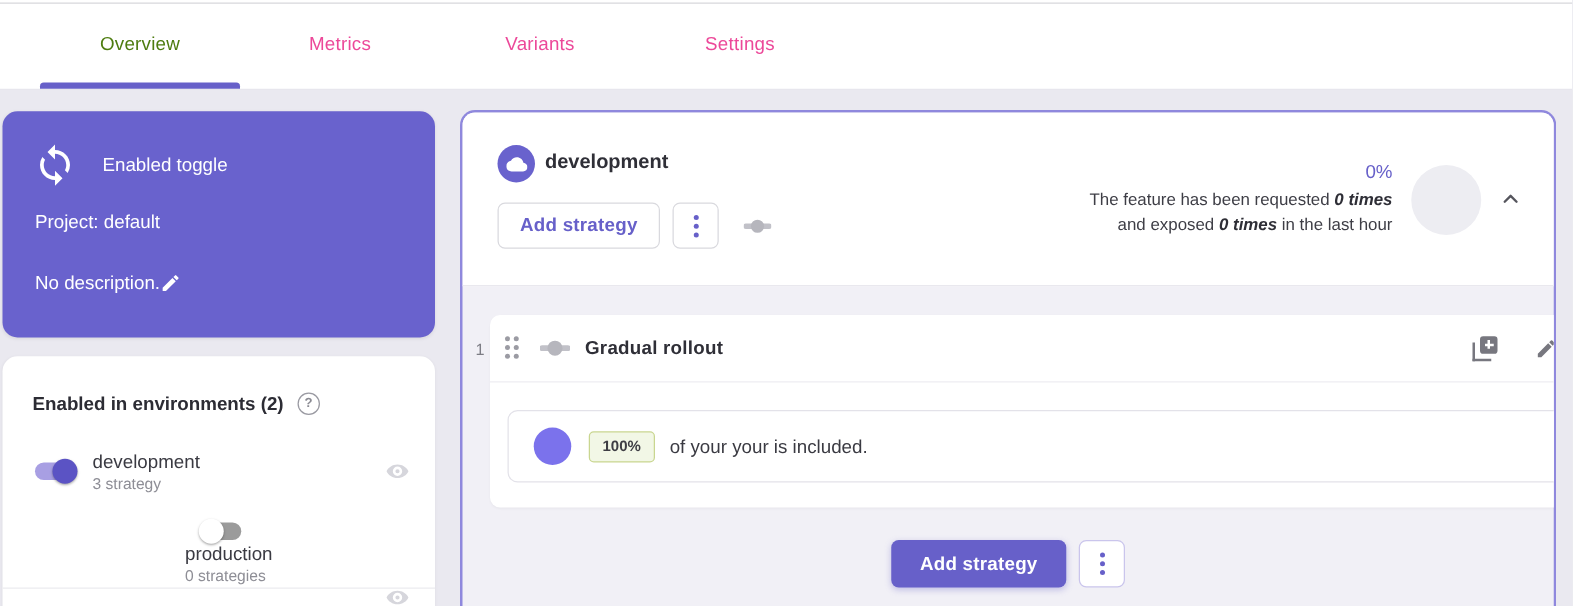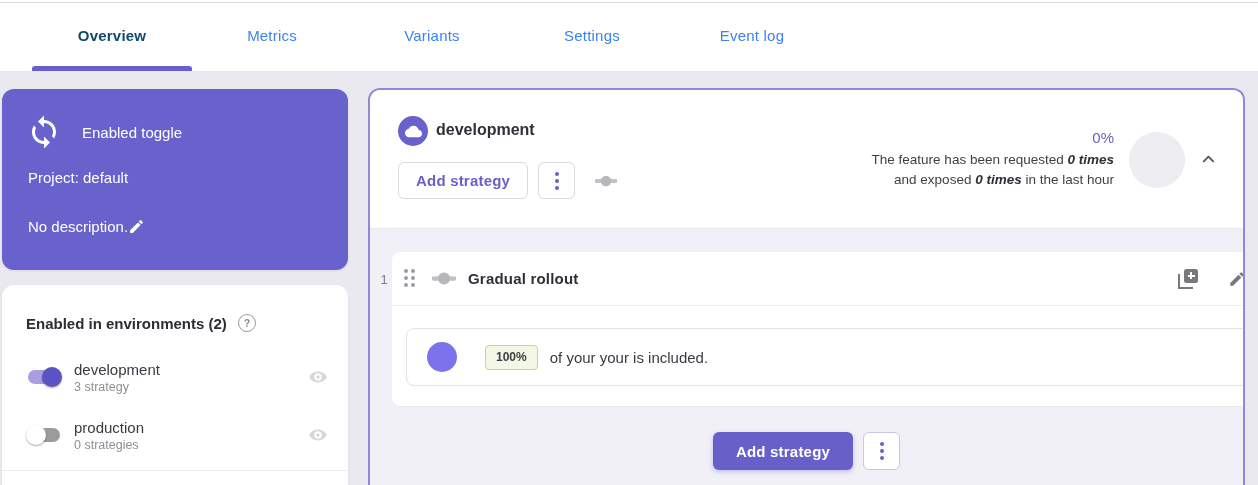--- a/index.html
+++ b/index.html
@@ -6,22 +6,22 @@
   * { box-sizing:border-box; }
   .page { position:relative; width:1258px; height:485px; overflow:hidden;
           font-family:"Liberation Sans", sans-serif; background:#eae9f0; color:#3a3a42; }
 
   
   .tabbar { position:absolute; top:0; left:0; width:100%; height:72px; background:#fff;
             border-bottom:1px solid #e7e6ed; }
   .tabbar::before { content:""; position:absolute; top:2px; left:0; right:0; height:1px; background:#d8d8dc; }
   .tabs { display:flex; height:100%; padding-left:32px; }
   .tab { width:160px; display:flex; align-items:center; justify-content:center;
-         font-size:15px; color:#3b82f6; position:relative; cursor:pointer; letter-spacing:.2px; }
-  .tab.active { font-weight:bold; color:#0c4a6e; }
+         font-size:15px; color:#ec4899; position:relative; cursor:pointer; letter-spacing:.2px; }
+  .tab.active { font-weight:normal; color:#4d7c0f; }
   .tab.active::after { content:""; position:absolute; bottom:0; left:0; width:100%; height:5px;
                        background:#6760c9; border-radius:3px 3px 0 0; }
 
   
   .toggle-card { position:absolute; left:2px; top:89px; width:346px; height:181px;
                  background:#6962cd; border-radius:12px; color:#fff;
                  box-shadow:0 1px 3px rgba(0,0,0,.08); }
   .tc-icon { position:absolute; left:24px; top:25px; width:36px; height:36px; }
   .tc-title { position:absolute; left:80px; top:35px; font-size:15px; }
   .tc-project { position:absolute; left:26px; top:80px; font-size:15px; }
@@ -30,21 +30,21 @@
 
   
   .env-panel { position:absolute; left:2px; top:285px; width:346px; height:215px;
                background:#fff; border-radius:12px; box-shadow:0 1px 3px rgba(0,0,0,.06); }
   .env-title-row { position:absolute; left:24px; top:29px; display:flex; align-items:center; gap:11px; }
   .env-title { font-size:15px; font-weight:bold; color:#2c2c34; }
   .help { width:18px; height:18px; border:1.6px solid #9a9aa2; border-radius:50%; position:relative; cursor:pointer; }
   .help::after { content:"?"; position:absolute; top:50%; left:50%; transform:translate(-50%,-53%);
                  font-size:10.5px; color:#8a8a92; font-weight:bold; }
   .env-row { position:absolute; left:24px; right:20px; height:40px; display:flex; align-items:center; }
-  .env-row.r1 { top:72px; } .env-row.r2 { top:130px; }
+  .env-row.r1 { top:72px; } .env-row.r2 { top:130px;flex-direction:column; }
   .env-labels { margin-left:12px; }
   .env-name { font-size:15px; color:#3a3a42; }
   .env-sub { font-size:12.5px; color:#8e8e96; margin-top:2px; }
   .env-eye { margin-left:auto; display:flex; cursor:pointer; }
   .env-divider { position:absolute; left:0; right:0; top:185px; height:1px; background:#ececf0; }
 
   
   .switch { position:relative; width:36px; height:20px; flex:0 0 auto; cursor:pointer; }
   .switch .track { position:absolute; left:2px; top:3px; width:32px; height:14px; border-radius:7px; }
   .switch .knob { position:absolute; top:0; width:20px; height:20px; border-radius:50%;
@@ -99,21 +99,21 @@
   .copy-add .sq { position:absolute; right:0; top:0; width:14px; height:14px; background:#77777f; border-radius:2.5px; }
   .copy-add .sq::before { content:""; position:absolute; left:3.5px; top:6px; width:7px; height:2px; background:#fff; }
   .copy-add .sq::after  { content:""; position:absolute; left:6px; top:3.5px; width:2px; height:7px; background:#fff; }
   .kebab { width:4px; height:4px; border-radius:50%; background:currentColor;
            box-shadow:0 -7px 0 currentColor, 0 7px 0 currentColor; }
   .kebab-gray { color:#77777f; } .kebab-purple { color:#6760c9; }
   .sc-body { padding:22px 14px 0; }
   .rollout-box { height:58px; border:1px solid #e3e2e9; border-radius:8px; background:#fff;
                  display:flex; align-items:center; padding:0 20px; }
   .rollout-circle { width:30px; height:30px; border-radius:50%; background:#7b72ec; flex:0 0 auto; }
-  .rollout-badge { margin-left:28px; height:25px; padding:0 10px; display:flex; align-items:center;
+  .rollout-badge { margin-left:14px; height:25px; padding:0 10px; display:flex; align-items:center;
                    background:#f2f7e6; border:1px solid #c9d690; border-radius:4px;
                    font-size:12px; font-weight:bold; color:#3e3e44; }
   .rollout-text { margin-left:12px; font-size:15px; color:#3a3a42; }
 
   
   .rc-footer { position:absolute; left:0; right:0; top:342px; display:flex; justify-content:center; gap:10px; }
   .btn-primary { height:38px; padding:0 23px; background:#6760c9; border:none; border-radius:6px;
                  color:#fff; font-weight:bold; font-size:15px; display:flex; align-items:center; cursor:pointer;
                  font-family:inherit; letter-spacing:.2px; box-shadow:0 2px 5px rgba(103,96,201,.35); }
   .btn-square-lite { width:37px; height:38px; background:#fff; border:1px solid #cac5ec; border-radius:6px;
@@ -123,21 +123,20 @@
 <body>
 
 <div class="page">
 
   <div class="tabbar">
     <div class="tabs">
       <div class="tab active">Overview</div>
       <div class="tab">Metrics</div>
       <div class="tab">Variants</div>
       <div class="tab">Settings</div>
-      <div class="tab">Event log</div>
     </div>
   </div>
 
   <div class="toggle-card">
     <span class="tc-icon">
       <svg viewBox="0 0 24 24" width="36" height="36">
           <path fill="#fff" d="M12 4V1L8 5l4 4V6c3.31 0 6 2.69 6 6 0 1.01-.25 1.97-.7 2.8l1.46 1.46A7.93 7.93 0 0 0 20 12c0-4.42-3.58-8-8-8zm0 14c-3.31 0-6-2.69-6-6 0-1.01.25-1.97.7-2.8L5.24 7.74A7.93 7.93 0 0 0 4 12c0 4.42 3.58 8 8 8v3l4-4-4-4v3z"></path>
         </svg>
     </span>
     <span class="tc-title">Enabled toggle</span>

